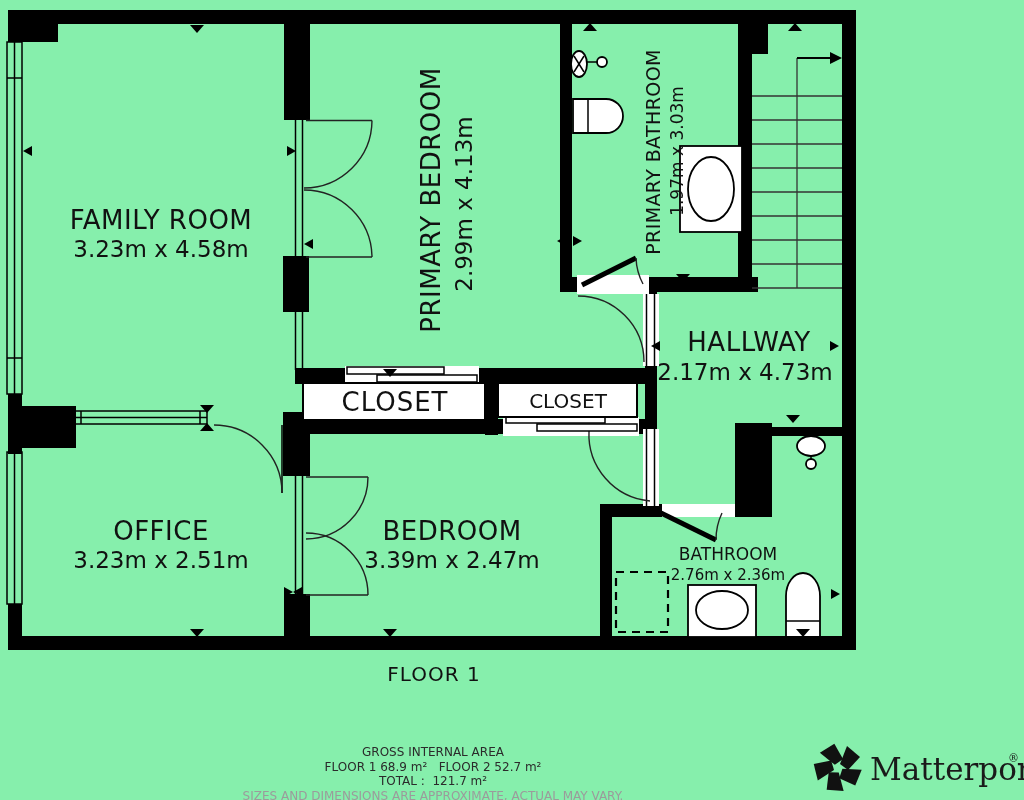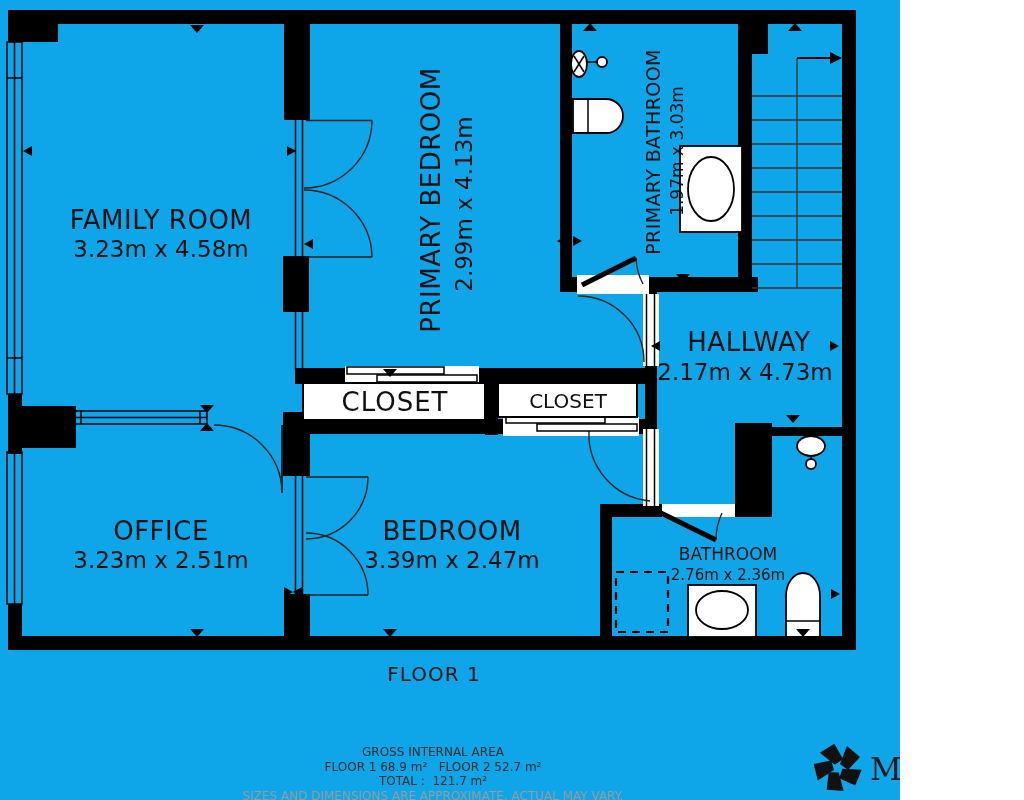--- a/index.html
+++ b/index.html
@@ -1,16 +1,16 @@
 <!DOCTYPE html>
 <html><head>
 <meta charset="utf-8">
 <style>
   html,body{margin:0;padding:0;background:#ffffff;}
-  .page{position:relative;width:900px;height:800px;background:#0ea5e9;overflow:hidden;
+  .page{position:relative;width:1024px;height:800px;background:#86efac;overflow:hidden;
         font-family:"DejaVu Sans","Liberation Sans",sans-serif;}
   svg text{fill:#111;}
   .wall{fill:#000;stroke:none;}
   .gap{fill:#fff;stroke:none;}
   .thin{stroke:#000;stroke-width:1.5;fill:none;}
   .thin2{stroke:#000;stroke-width:2;fill:#fff;}
   .arc{stroke:#222;stroke-width:1.4;fill:none;}
   .leaf{stroke:#000;stroke-width:5;fill:none;}
   .fixture{stroke:#000;stroke-width:1.8;fill:#fff;}
   .tread{stroke:#333;stroke-width:1.3;fill:none;}

